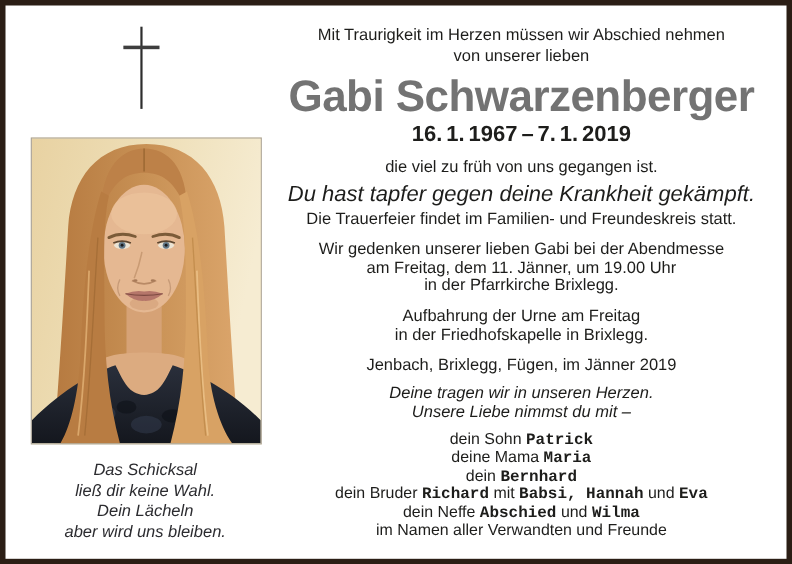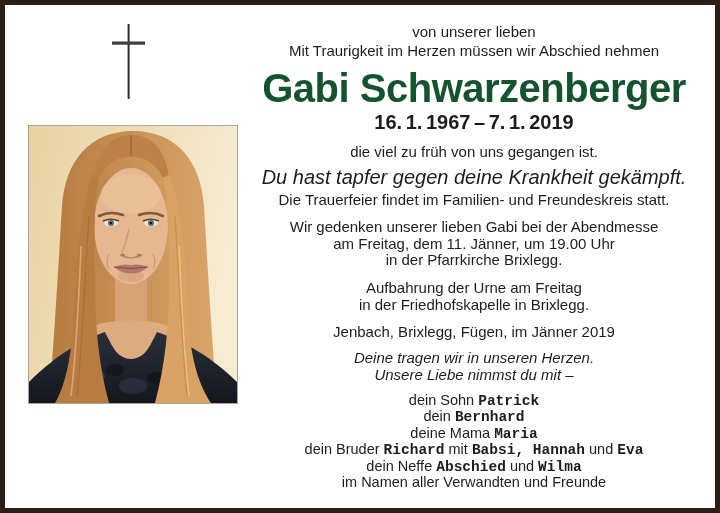--- a/index.html
+++ b/index.html
@@ -30,21 +30,21 @@
     font-style:italic;
     font-size:15px;line-height:18.6px;
     color:#2c2c30;
   }
   
   .col{left:237px;top:0;width:464px;height:503px;}
   .col > div{position:absolute;left:0;width:100%;text-align:center;}
   .intro{top:17px;font-size:15px;line-height:19px;}
   .name{
     top:62px;font-size:40px;line-height:42px;
-    font-weight:bold;letter-spacing:-0.5px;color:#14532d;
+    font-weight:bold;letter-spacing:-0.5px;color:#737373;
   }
   .dates{top:106px;font-size:20px;font-weight:bold;word-spacing:-2px;}
   .gone{top:138px;font-size:15px;}
   .fought{top:161px;font-size:20px;font-style:italic;}
   .service{top:186px;font-size:15px;}
   .mass{top:214px;font-size:15px;line-height:16.6px;}
   .urn{top:275px;font-size:15px;line-height:16.6px;}
   .places{top:318px;font-size:15px;}
   .love{top:345px;font-size:15px;line-height:16.6px;font-style:italic;}
   .mourners{top:388px;font-size:14.5px;line-height:15.4px;}
@@ -127,26 +127,32 @@
 
       <path d="M63,48 C50,90 46,150 44,200 C42,232 36,260 26,277 L80,277 C70,240 66,200 66,160 C66,118 64,78 70,52 Z" fill="#b87c42"></path>
       <path d="M141,48 C154,90 158,150 160,200 C162,232 170,260 182,277 L126,277 C136,240 140,200 140,160 C140,118 140,78 134,52 Z" fill="#d8a264"></path>
       <path d="M52,120 C50,170 48,220 42,270" stroke="#e2b275" stroke-width="1.6" fill="none" opacity="0.8"></path>
       <path d="M150,120 C152,170 154,220 160,270" stroke="#ecc389" stroke-width="1.6" fill="none" opacity="0.8"></path>
       <path d="M60,90 C56,150 54,210 48,270" stroke="#9a6530" stroke-width="1.2" fill="none" opacity="0.6"></path>
       <path d="M146,90 C150,150 152,210 158,270" stroke="#b5803f" stroke-width="1.2" fill="none" opacity="0.6"></path>
     </svg>
   </div>
 
+  <div class="abs quote">
+    <div>Das Schicksal</div>
+    <div>ließ dir keine Wahl.</div>
+    <div>Dein Lächeln</div>
+    <div>aber wird uns bleiben.</div>
+  </div>
 
   <div class="abs col">
 
     <div class="intro">
+      <div>Mit Traurigkeit im Herzen müssen wir Abschied nehmen</div>
       <div>von unserer lieben</div>
-      <div>Mit Traurigkeit im Herzen müssen wir Abschied nehmen</div>
     </div>
 
     <div class="name">Gabi Schwarzenberger</div>
 
     <div class="dates">16. 1. 1967 – 7. 1. 2019</div>
 
     <div class="gone">die viel zu früh von uns gegangen ist.</div>
 
     <div class="fought">Du hast tapfer gegen deine Krankheit gekämpft.</div>
 
@@ -165,21 +171,21 @@
 
     <div class="places">Jenbach, Brixlegg, Fügen, im Jänner 2019</div>
 
     <div class="love">
       <div>Deine tragen wir in unseren Herzen.</div>
       <div>Unsere Liebe nimmst du mit –</div>
     </div>
 
     <div class="mourners">
       <div><span>dein Sohn </span><span class="b">Patrick</span></div>
+      <div><span>deine Mama </span><span class="b">Maria</span></div>
       <div><span>dein </span><span class="b">Bernhard</span></div>
-      <div><span>deine Mama </span><span class="b">Maria</span></div>
       <div><span>dein Bruder </span><span class="b">Richard</span><span> mit </span><span class="b">Babsi, Hannah</span><span> und </span><span class="b">Eva</span></div>
       <div><span>dein Neffe </span><span class="b">Abschied</span><span> und </span><span class="b">Wilma</span></div>
       <div><span>im Namen aller Verwandten und Freunde</span></div>
     </div>
 
   </div>
 </div>
 
 </body></html>

